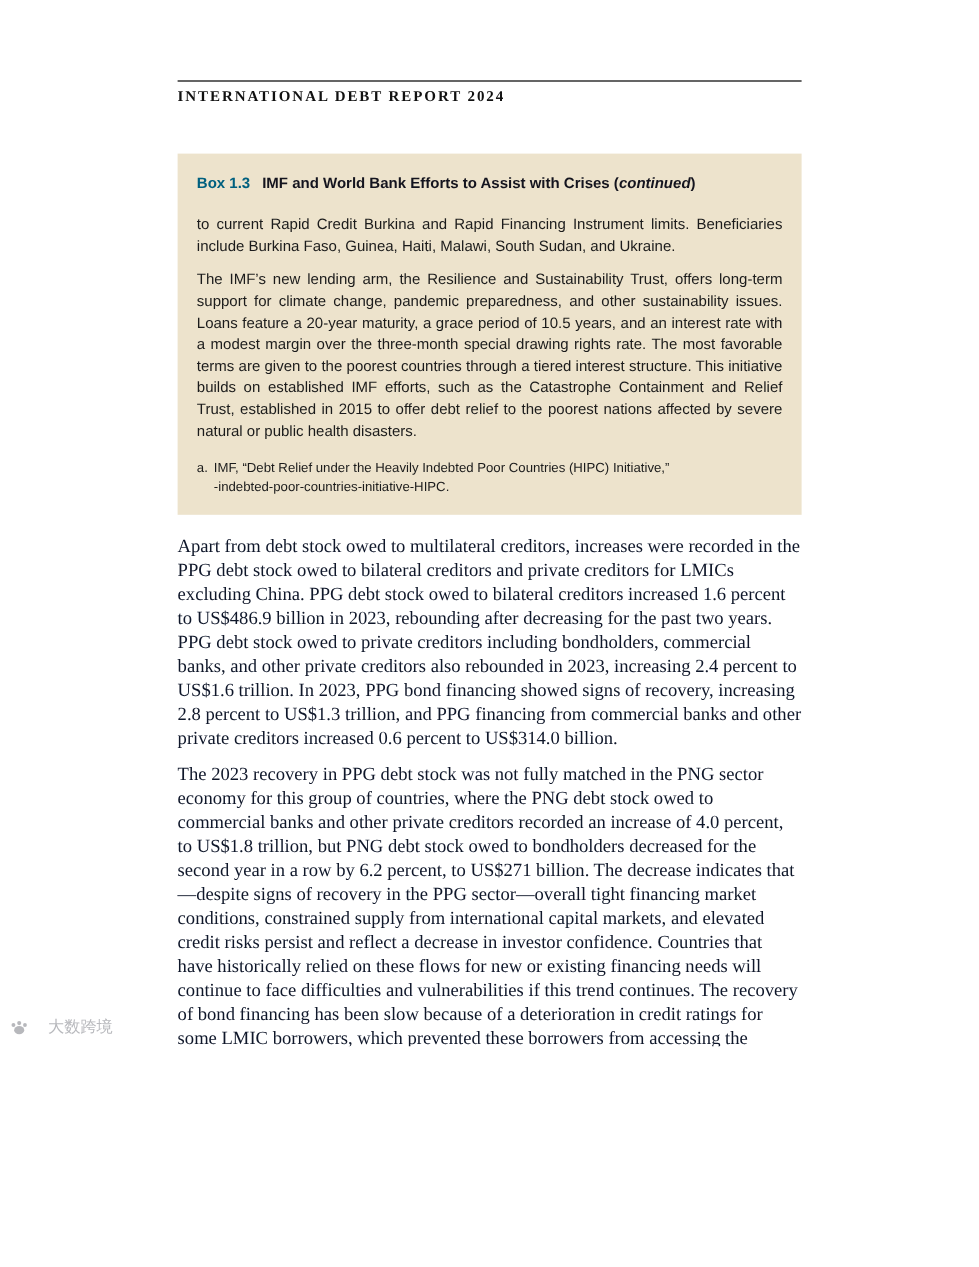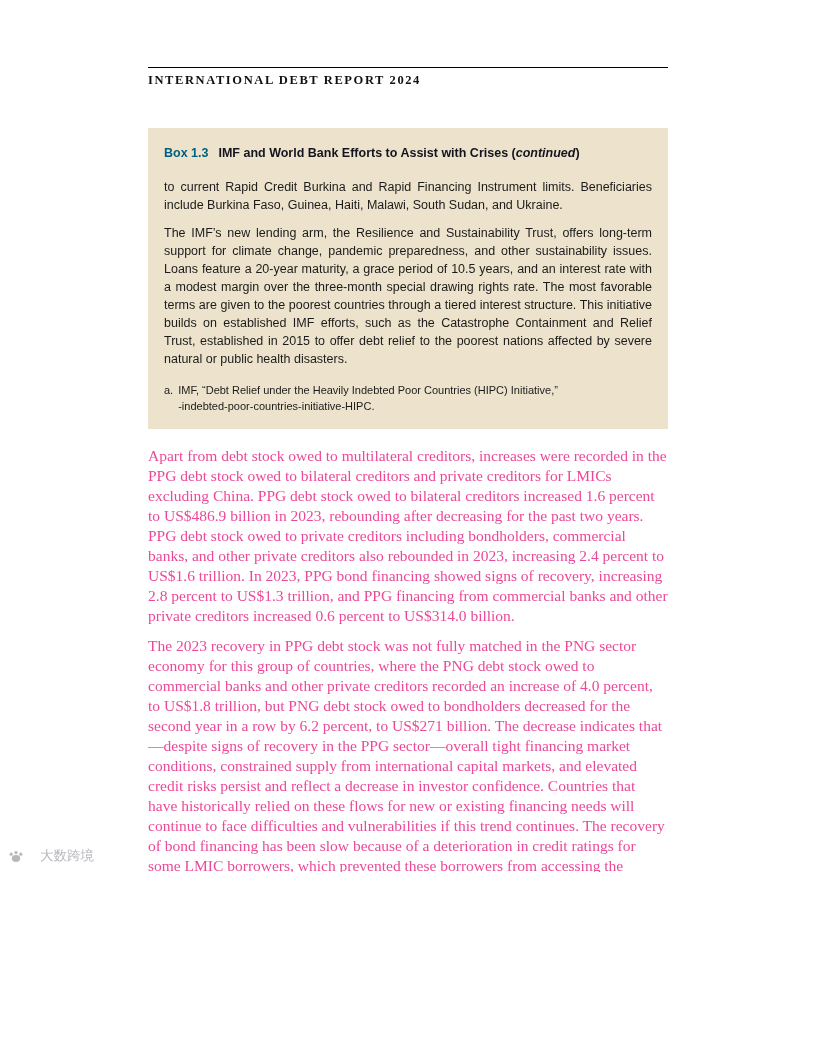--- a/index.html
+++ b/index.html
@@ -67,21 +67,21 @@
   }
   .fn-marker { flex: 0 0 auto; margin-right: 5px; }
   .fn-text { flex: 1 1 auto; }
   
   .main-text { margin-top: 17px; }
   .body-para {
     font-size: 15.5px;
     line-height: 20px;
     margin-bottom: 10px;
     text-align: left;
-    color: #ec4899;
+    color: #0f172a;
   }
   
   .page-footer {
     position: absolute;
     left: 148px;
     width: 520px;
     top: 994px;
   }
   .footer-rule { border-top: 2px solid #000000; }
   .page-number {

